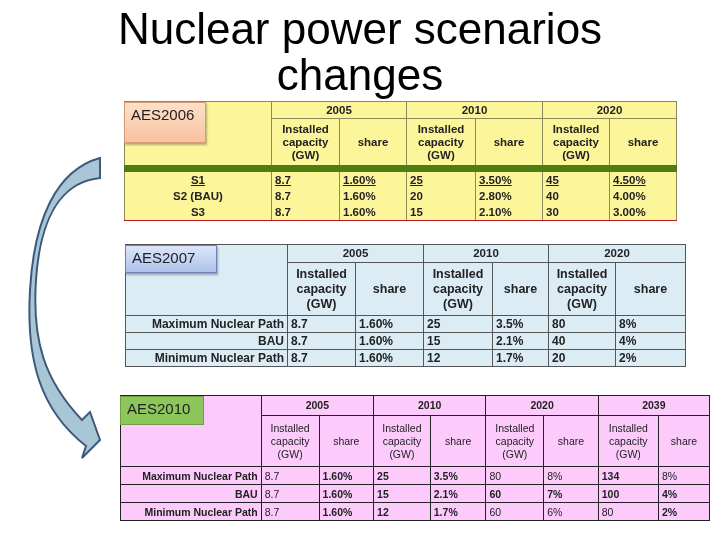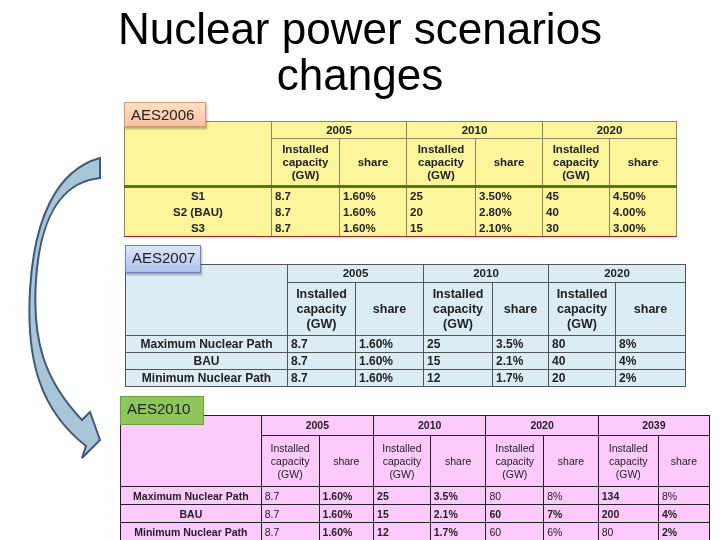--- a/index.html
+++ b/index.html
@@ -1,47 +1,47 @@
 <!DOCTYPE html>
 <html><head>
 <meta charset="utf-8">
 <style>
   html, body { margin:0; padding:0; }
   body { width:720px; height:540px; background:#ffffff; position:relative; overflow:hidden; font-family:"Liberation Sans", sans-serif; }
   .title { position:absolute; left:100px; top:6px; width:520px; text-align:center; font-size:44px; line-height:46px; color:#000; font-family:"Liberation Sans", sans-serif; }
-  table.t { position:absolute; border-collapse:collapse; table-layout:fixed;margin-top:20px; }
+  table.t { position:absolute; border-collapse:collapse; table-layout:fixed; }
   table.t td { border:1px solid #444; padding:0 3px; font-size:11.5px; font-weight:bold; color:#222; overflow:hidden; white-space:nowrap; }
   table.t td.h { text-align:center; line-height:13px; }
   table.t td.num { text-align:left; }
-  table.t td.lbl { text-align:center; }
+  table.t td.lbl { text-align:right; }
   table.t td.lblc { text-align:center; }
   
   #t2006 { left:124px; top:101px; width:553px; background:#fdf59a; }
   #t2006 td { border-color:#8a8a5a; }
   #t2006 tr.yr td { height:16px; }
   #t2006 tr.sub td { height:46px; }
   #t2006 tr.d td { height:16px; border-top:none; border-bottom:none; }
   #t2006 tr.d.last td { border-bottom:1px solid #b91c1c; }
-  #t2006 tr.d.first td { border-top:3px solid #4d7c0f; }
+  #t2006 tr.d.first td { border-top:7px solid #4d7c0f;text-decoration:underline; }
   
   #t2007 { left:125px; top:244px; width:560px; background:#dcecf4; }
   #t2007 td { border-color:#555; }
   #t2007 tr.yr td { height:17px; }
   #t2007 tr.sub td { height:52px; }
   #t2007 tr.d td { height:16px; font-size:12px; }
   
   #t2010 { left:120px; top:395px; width:590px; background:#fccbfc; }
   #t2010 td { border-color:#222; font-size:10.5px; }
   #t2010 tr.yr td { height:19px; }
   #t2010 tr.sub td { height:50px; font-weight:normal; }
   #t2010 tr.d td { height:17px; }
   #t2010 td.nb { font-weight:normal; }
   .tag { position:absolute; font-family:"Liberation Sans", sans-serif; font-size:15px; color:#222; padding:0 6px; box-sizing:border-box; line-height:24px; }
-  #tag2006 { left:124px; top:102px; width:82px; height:25px; background:linear-gradient(#fde0c8,#f8c2a0); border:1px solid #d89a70; box-shadow:1px 2px 2px rgba(0,0,0,0.3); }
-  #tag2007 { left:125px; top:245px; width:76px; height:28px; background:linear-gradient(#dce6fa,#aec2ea); border:1px solid #6a82b8; box-shadow:1px 2px 2px rgba(0,0,0,0.3); }
+  #tag2006 { left:124px; top:102px; width:82px; height:41px; background:linear-gradient(#fde0c8,#f8c2a0); border:1px solid #d89a70; box-shadow:1px 2px 2px rgba(0,0,0,0.3); }
+  #tag2007 { left:125px; top:245px; width:92px; height:28px; background:linear-gradient(#dce6fa,#aec2ea); border:1px solid #6a82b8; box-shadow:1px 2px 2px rgba(0,0,0,0.3); }
   #tag2010 { left:120px; top:396px; width:84px; height:29px; background:#8dc65a; border:1px solid #6ea040; }
   .arrow { position:absolute; left:0; top:120px; }
 </style>
 </head>
 <body>
 
 <div class="title">Nuclear power scenarios changes</div>
 
 <svg class="arrow" width="110" height="420" viewBox="0 0 110 420">
   <path d="M100 38 L100 58 C60 62 40 100 36 160 C32 220 44 260 82 300 L90 292 L100 320 L82 338 L86 326 C40 290 26 240 30 170 C34 100 56 50 100 38 Z" fill="#a9c6d6" stroke="#3d5a7a" stroke-width="2"></path>
@@ -201,21 +201,21 @@
     <td class="num nb">8%</td>
   </tr>
   <tr class="d">
     <td class="lbl">BAU</td>
     <td class="num nb">8.7</td>
     <td class="num">1.60%</td>
     <td class="num">15</td>
     <td class="num">2.1%</td>
     <td class="num">60</td>
     <td class="num">7%</td>
-    <td class="num">200</td>
+    <td class="num">100</td>
     <td class="num">4%</td>
   </tr>
   <tr class="d">
     <td class="lbl">Minimum Nuclear Path</td>
     <td class="num nb">8.7</td>
     <td class="num">1.60%</td>
     <td class="num">12</td>
     <td class="num">1.7%</td>
     <td class="num nb">60</td>
     <td class="num nb">6%</td>

